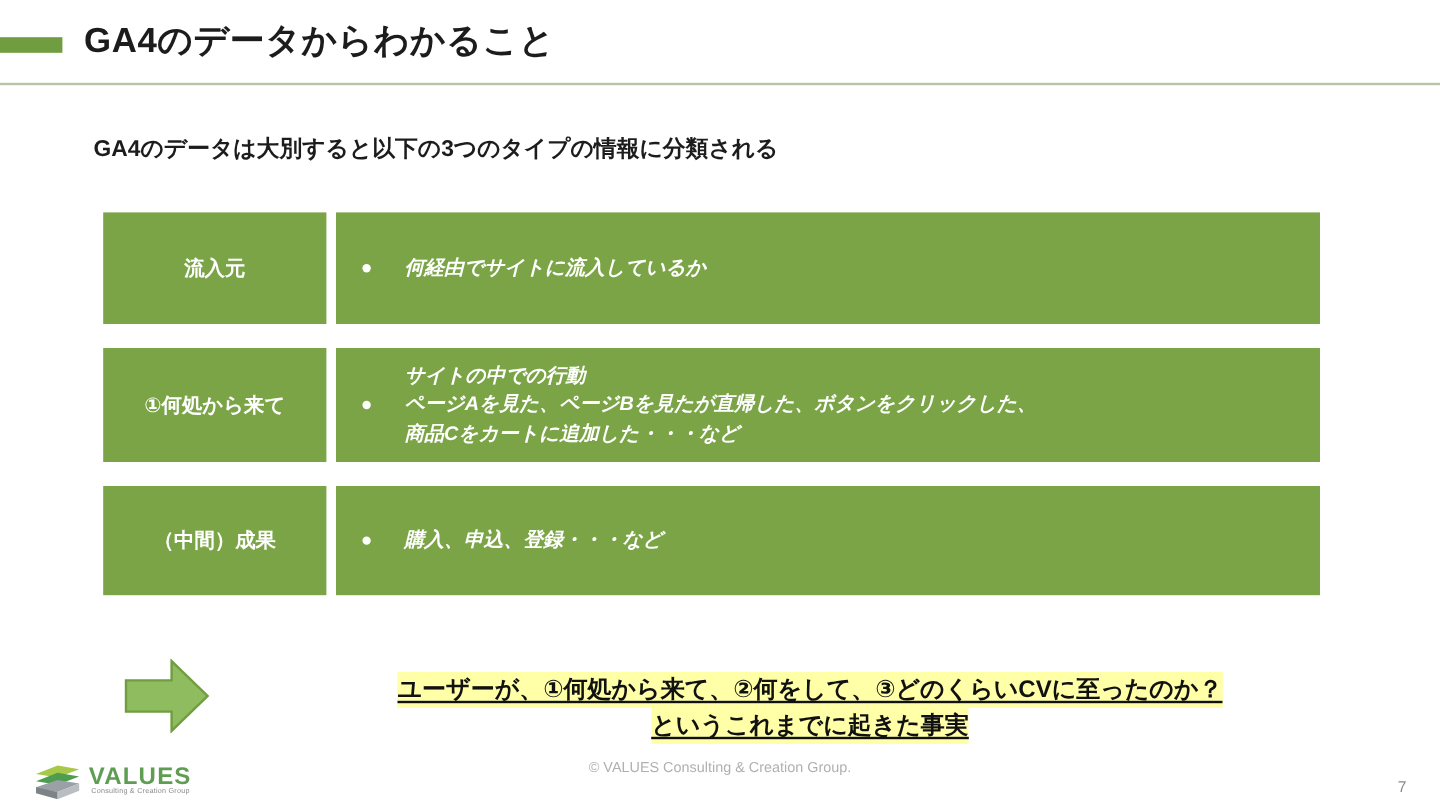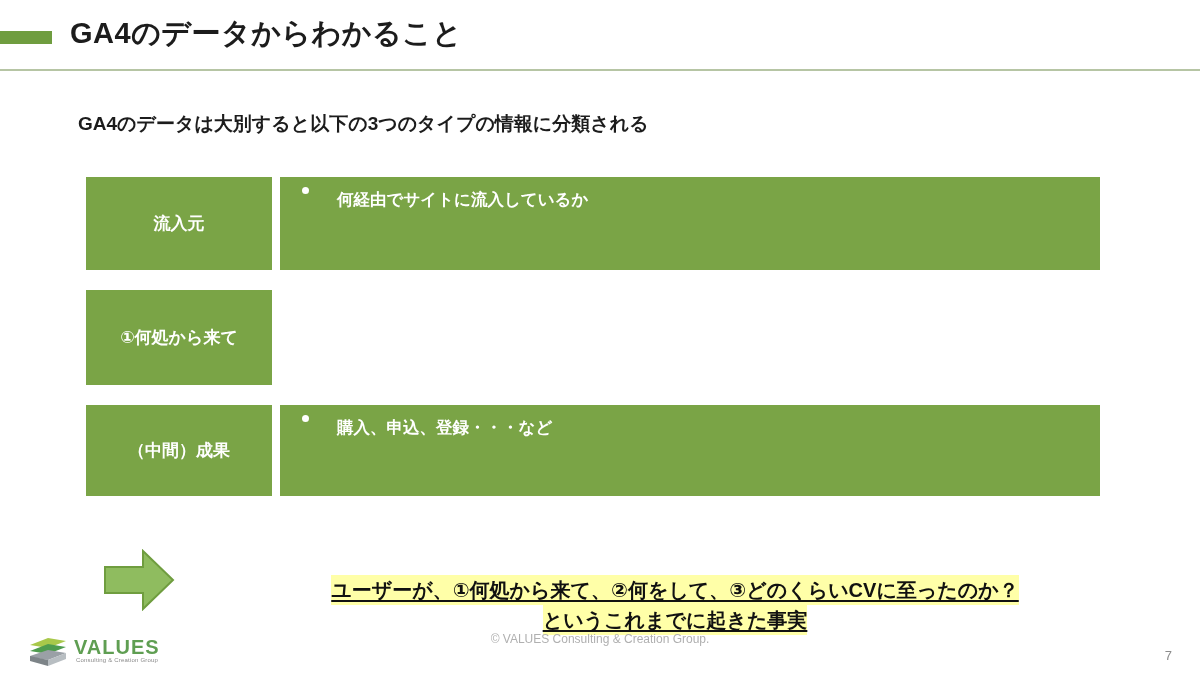--- a/index.html
+++ b/index.html
@@ -89,22 +89,24 @@
     font-size: 17px;
     font-weight: bold;
     box-sizing: border-box;
     flex: 0 0 auto;
   }
   .row-body {
     flex: 1 1 auto;
     margin-left: 8px;
     background: #7aa446;
     display: flex;
+    align-items: center;
     box-sizing: border-box;
     padding: 10px 14px 10px 0;
+    font-style: italic;
   }
   .bullet-dot {
     width: 7px;
     height: 7px;
     border-radius: 50%;
     background: #ffffff;
     margin: 0 28px 0 22px;
     flex: 0 0 auto;
   }
   .row-lines {
@@ -123,21 +125,21 @@
   .arrow {
     position: absolute;
     left: 103px;
     top: 549px;
     width: 72px;
     height: 62px;
   }
   .conclusion {
     position: absolute;
     left: 260px;
-    top: 575px;
+    top: 560px;
     width: 830px;
     text-align: center;
   }
   .conclusion .cline {
     display: inline-block;
     background: #ffffa8;
     color: #111111;
     font-size: 20px;
     font-weight: bold;
     text-decoration: underline;
@@ -211,20 +213,28 @@
       <div class="row-body">
         <span class="bullet-dot"></span>
         <div class="row-lines">
           <div>何経由でサイトに流入しているか</div>
         </div>
       </div>
     </div>
 
     <div class="row row-2">
       <div class="row-label">①何処から来て</div>
+      <div class="row-body">
+        <span class="bullet-dot"></span>
+        <div class="row-lines">
+          <div>サイトの中での行動</div>
+          <div>ページAを見た、ページBを見たが直帰した、ボタンをクリックした、</div>
+          <div>商品Cをカートに追加した・・・など</div>
+        </div>
+      </div>
     </div>
 
     <div class="row row-3">
       <div class="row-label">（中間）成果</div>
       <div class="row-body">
         <span class="bullet-dot"></span>
         <div class="row-lines">
           <div>購入、申込、登録・・・など</div>
         </div>
       </div>

